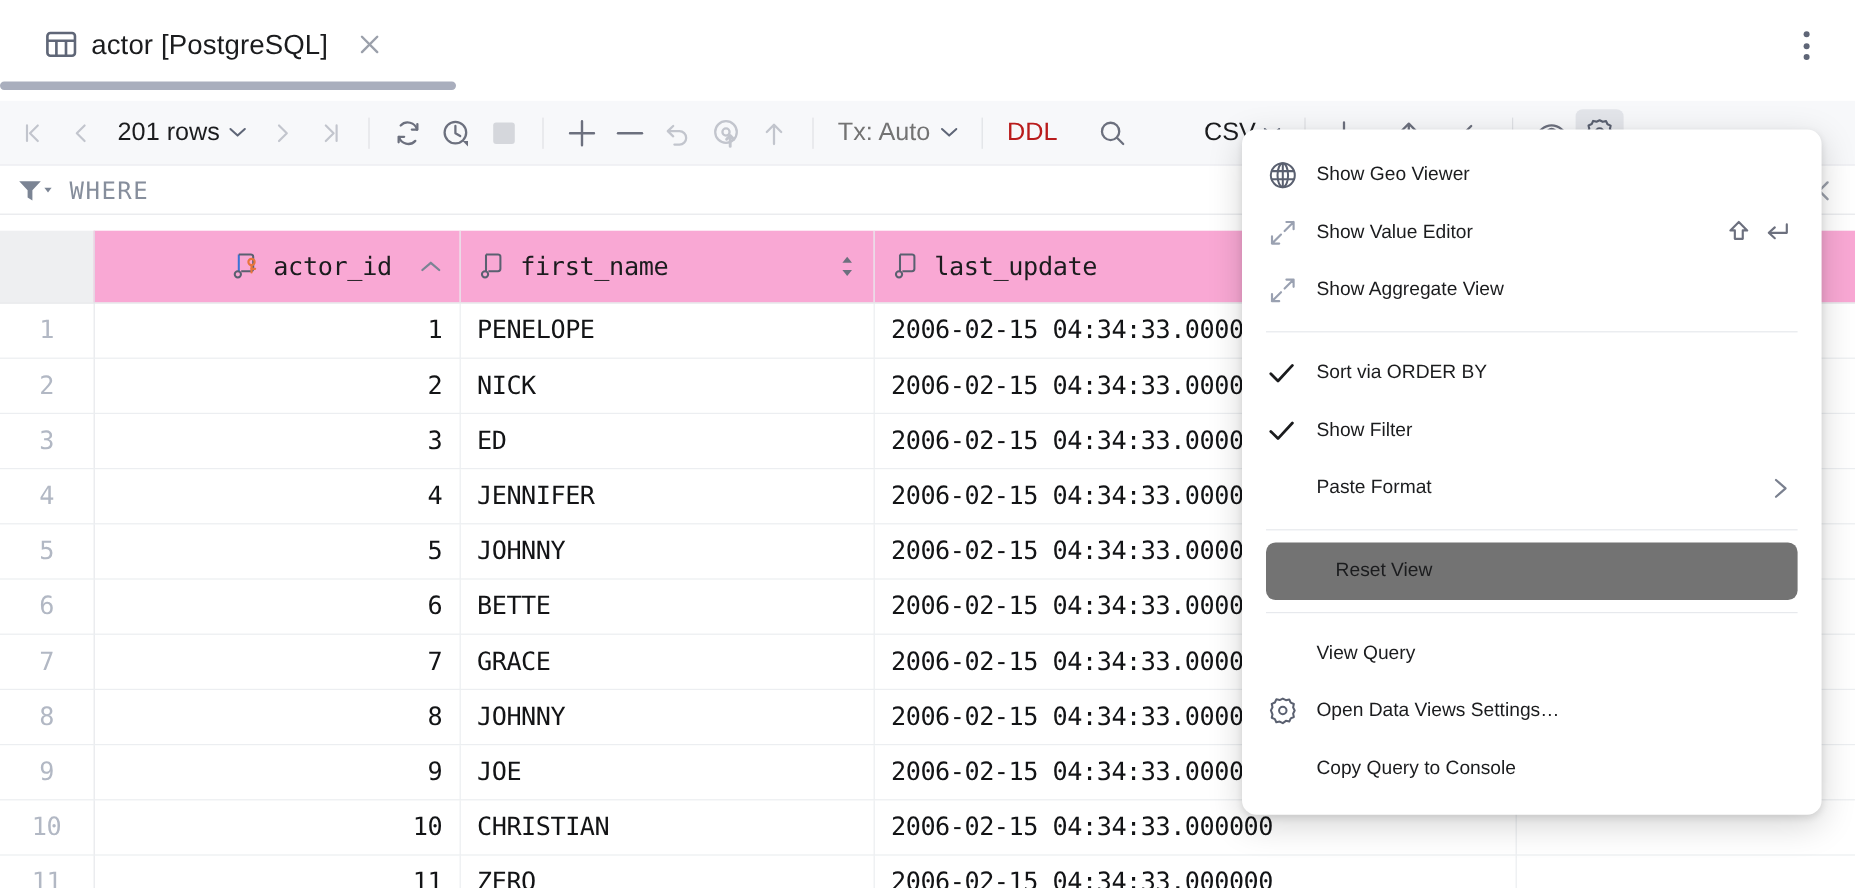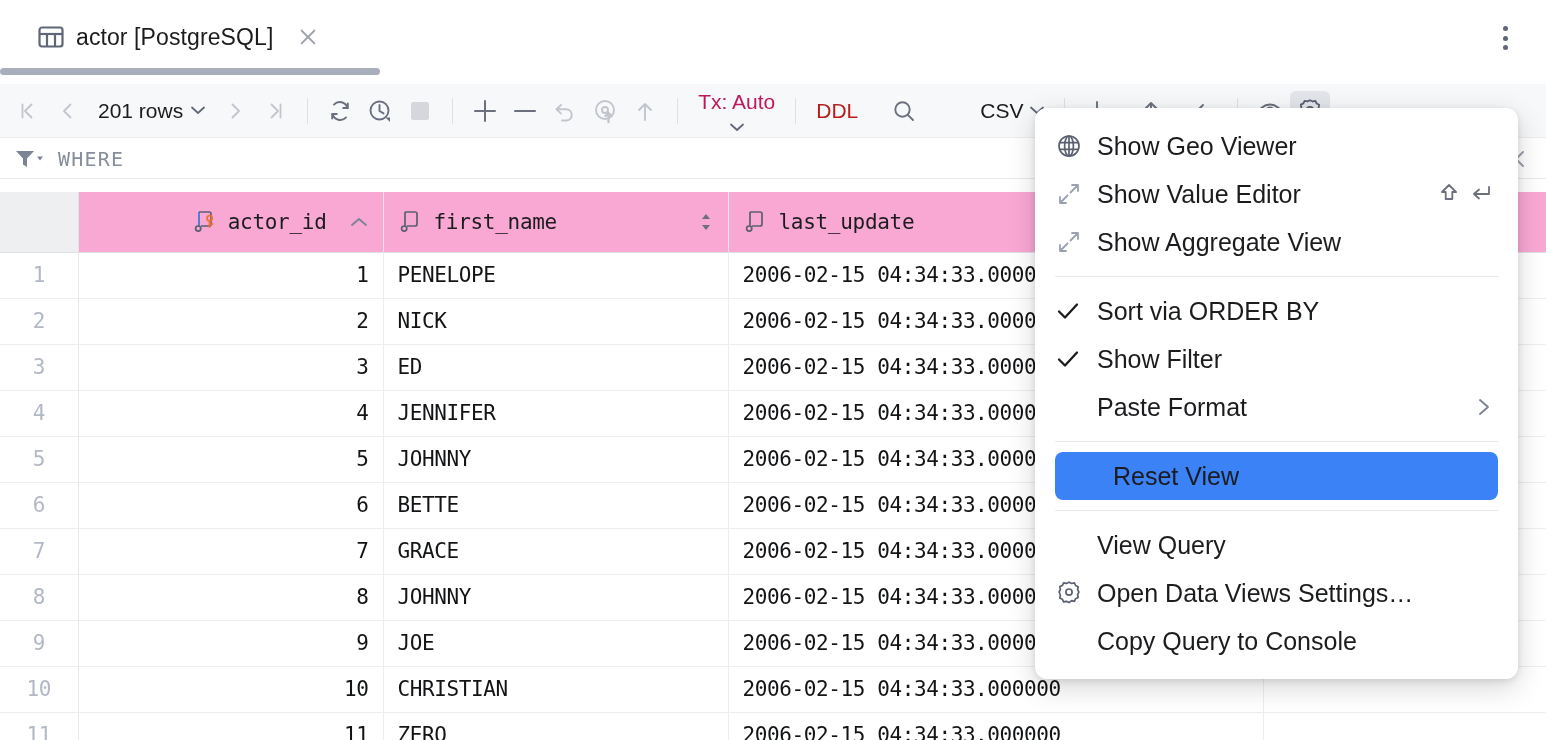--- a/index.html
+++ b/index.html
@@ -57,22 +57,22 @@
     border-radius:6px; cursor:pointer; color:#6c707e; padding:0 6px;
   }
   .tb-btn.disabled{ color:#c2c5cd; }
   .tb-btn.active{ background:#e3e5ea; }
   .tb-sep{ width:1px; height:26px; background:#dfe1e5; margin:0 12px; flex:none; }
   .rows-label{
     font-size:21px; color:#1b1c1e; display:flex; align-items:center; gap:8px;
     padding:0 10px; cursor:pointer; white-space:nowrap;
   }
   .tx-label{
-    font-size:21px; color:#be185d; display:flex; align-items:center; gap:9px;
-    padding:0 8px; cursor:pointer; white-space:nowrap;flex-direction:column;
+    font-size:21px; color:#737373; display:flex; align-items:center; gap:9px;
+    padding:0 8px; cursor:pointer; white-space:nowrap;
   }
   .ddl-label{ font-size:21px; color:#b91c1c; padding:0 8px; cursor:pointer; }
   .csv-label{
     font-size:21px; color:#1b1c1e; display:flex; align-items:center; gap:7px;
     padding:0 8px; cursor:pointer;
   }
   .chev{ width:14px; height:9px; display:block; }
 
   
   .filterbar{
@@ -126,29 +126,29 @@
 
   
   .ctxmenu{
     position:absolute; left:1035px; top:108px; width:483px;
     background:#ffffff; border-radius:12px;
     box-shadow:0 2px 6px rgba(0,0,0,.10), 0 8px 28px rgba(0,0,0,.17);
     padding:14px 0 14px 0; z-index:50;
   }
   .mi{
     display:flex; align-items:center; height:48px; padding:0 24px 0 20px;
-    font-size:25px; color:#1b1c1e; cursor:pointer; position:relative;
+    font-size:16px; color:#1b1c1e; cursor:pointer; position:relative;
   }
   .mi .mi-ico{
     width:42px; min-width:42px; display:flex; align-items:center; justify-content:flex-start;
     color:#5a6070;
   }
   .mi .mi-lbl{ white-space:nowrap; }
   .mi .mi-acc{ margin-left:auto; display:flex; align-items:center; gap:6px; color:#6c707e; }
-  .mi.sel{ background:#3b82f6; margin:0 20px; padding-left:0; border-radius:8px; }
+  .mi.sel{ background:#737373; margin:0 20px; padding-left:0; border-radius:8px; }
   .mi.sel .mi-lbl{ padding-left:58px; }
   .msep{ height:1px; background:#e7e9ed; margin:10px 20px; }
   .mcheck{ width:42px; min-width:42px; display:flex; align-items:center; color:#1b1c1e; }
   .submenu-arrow{ margin-left:auto; color:#7a808f; display:flex; }
   svg{ display:block; }
 </style>
 </head>
 <body>
 
 <div id="app">

